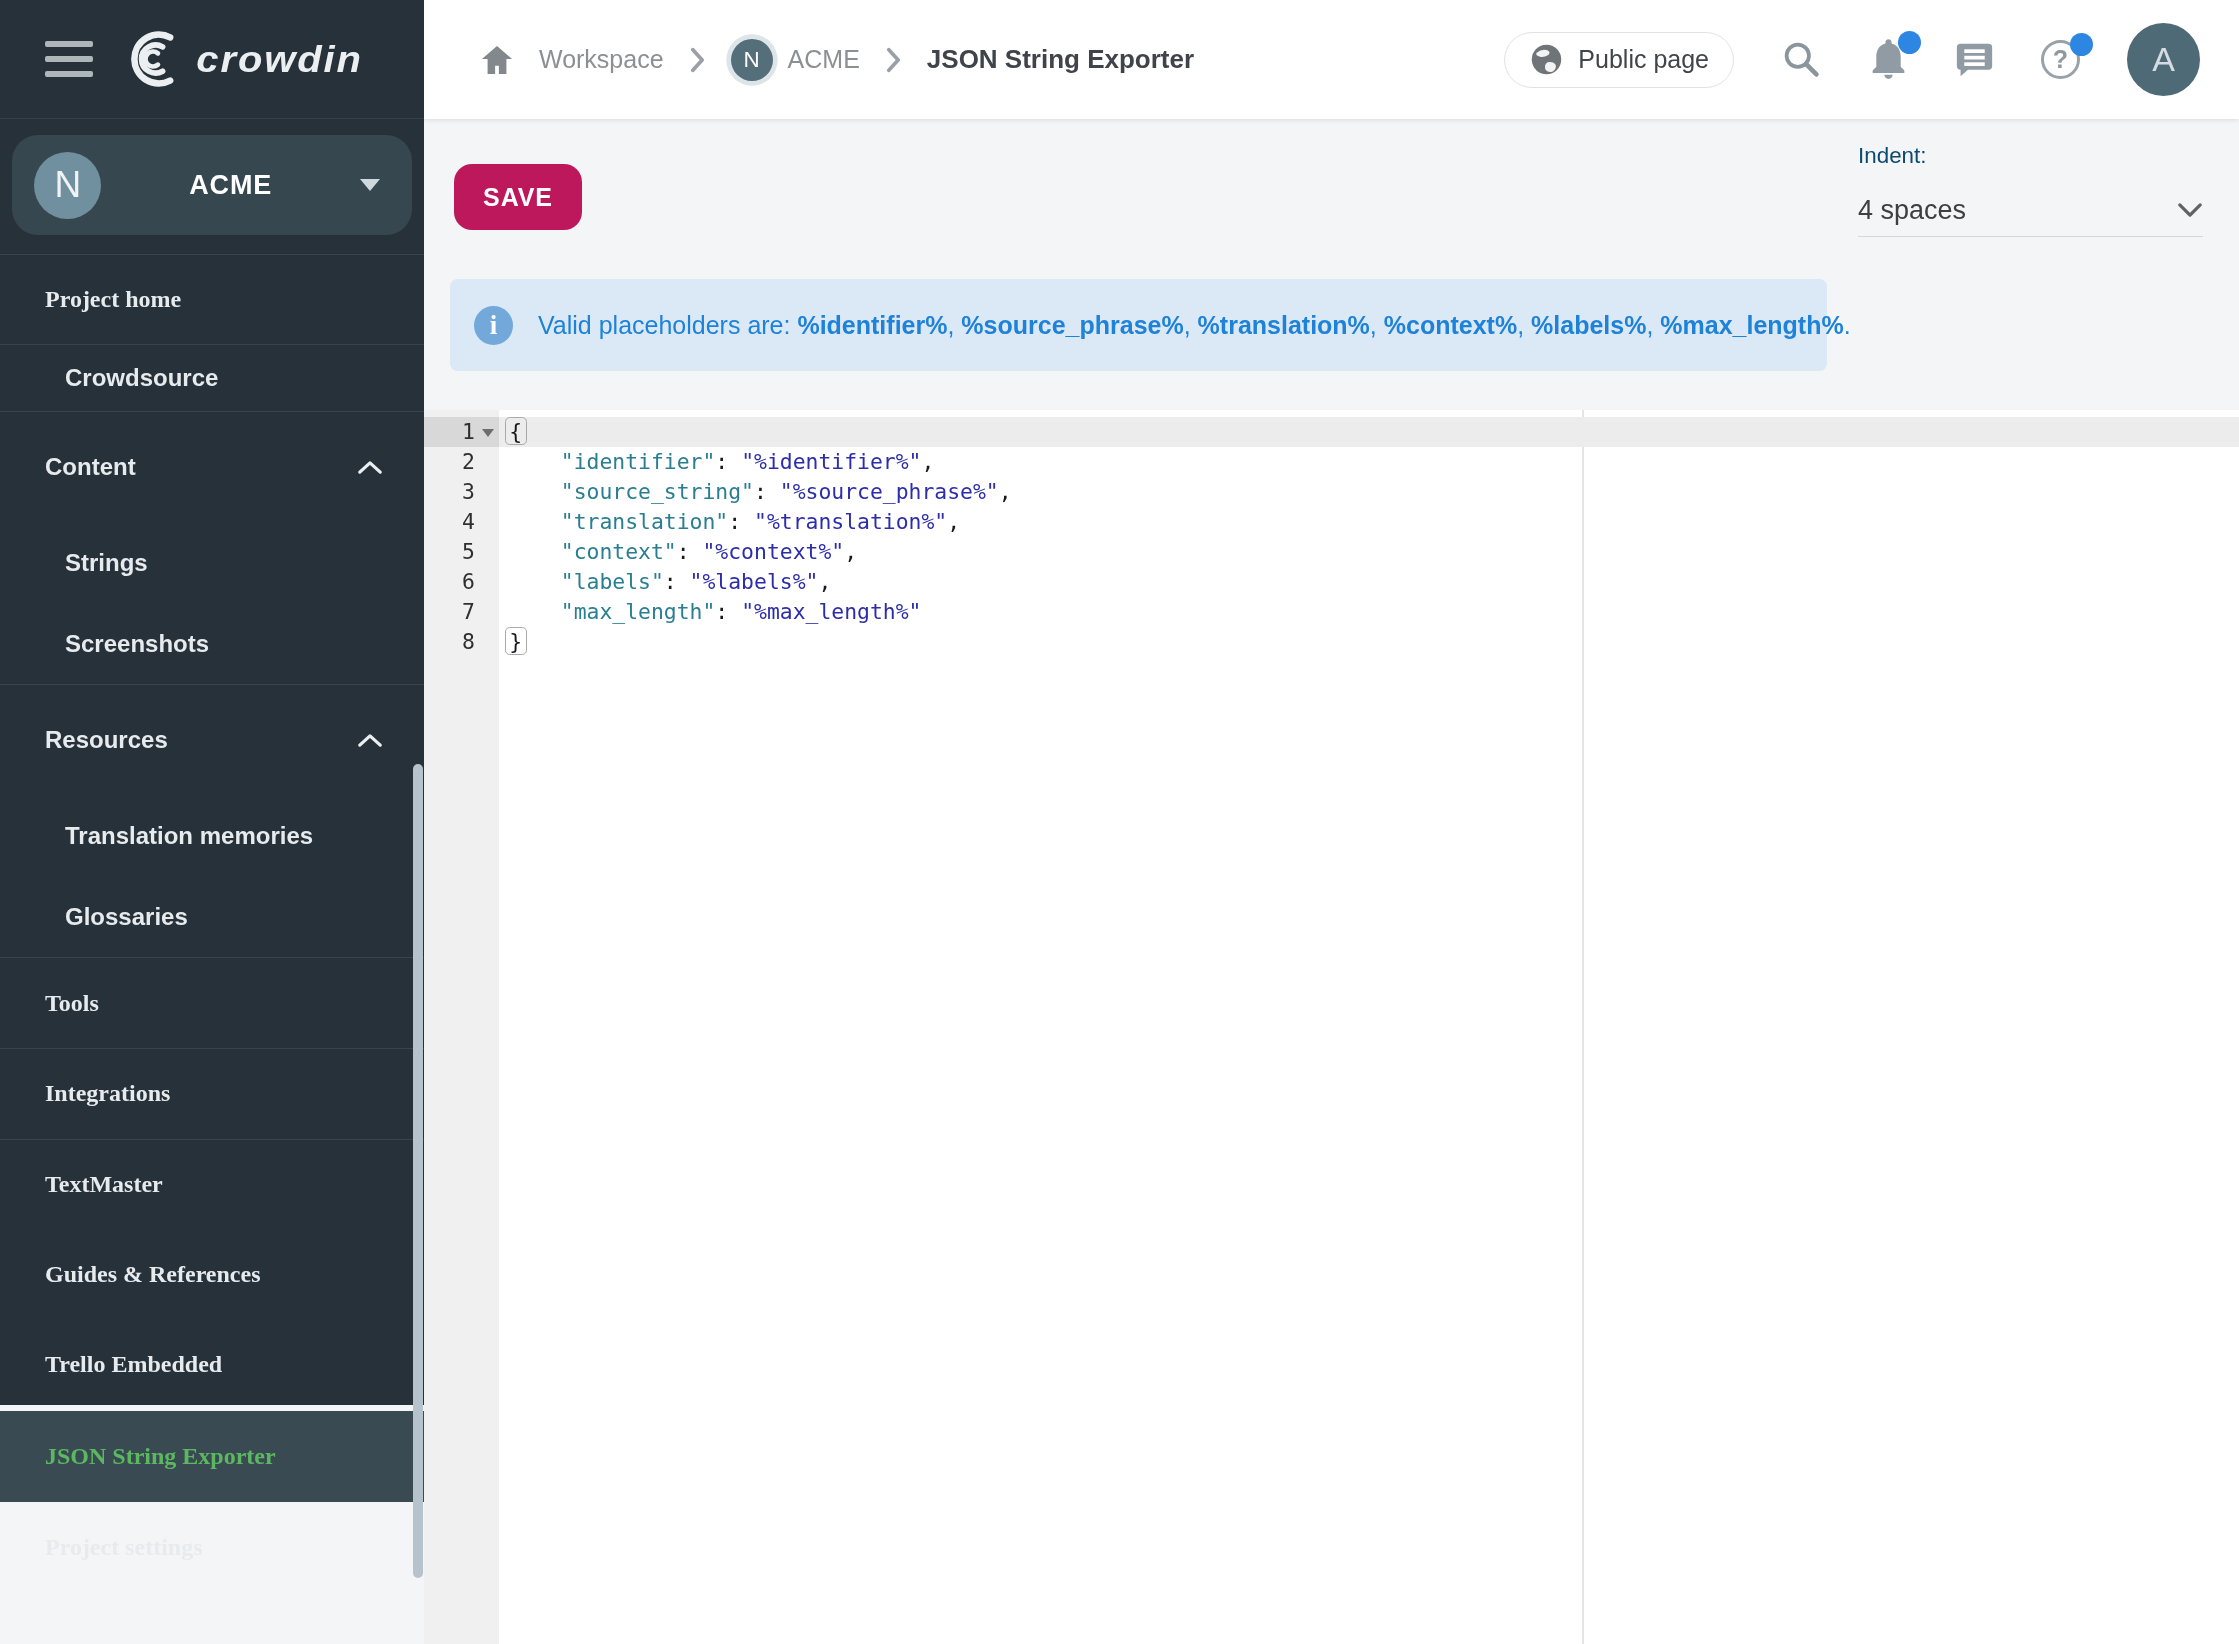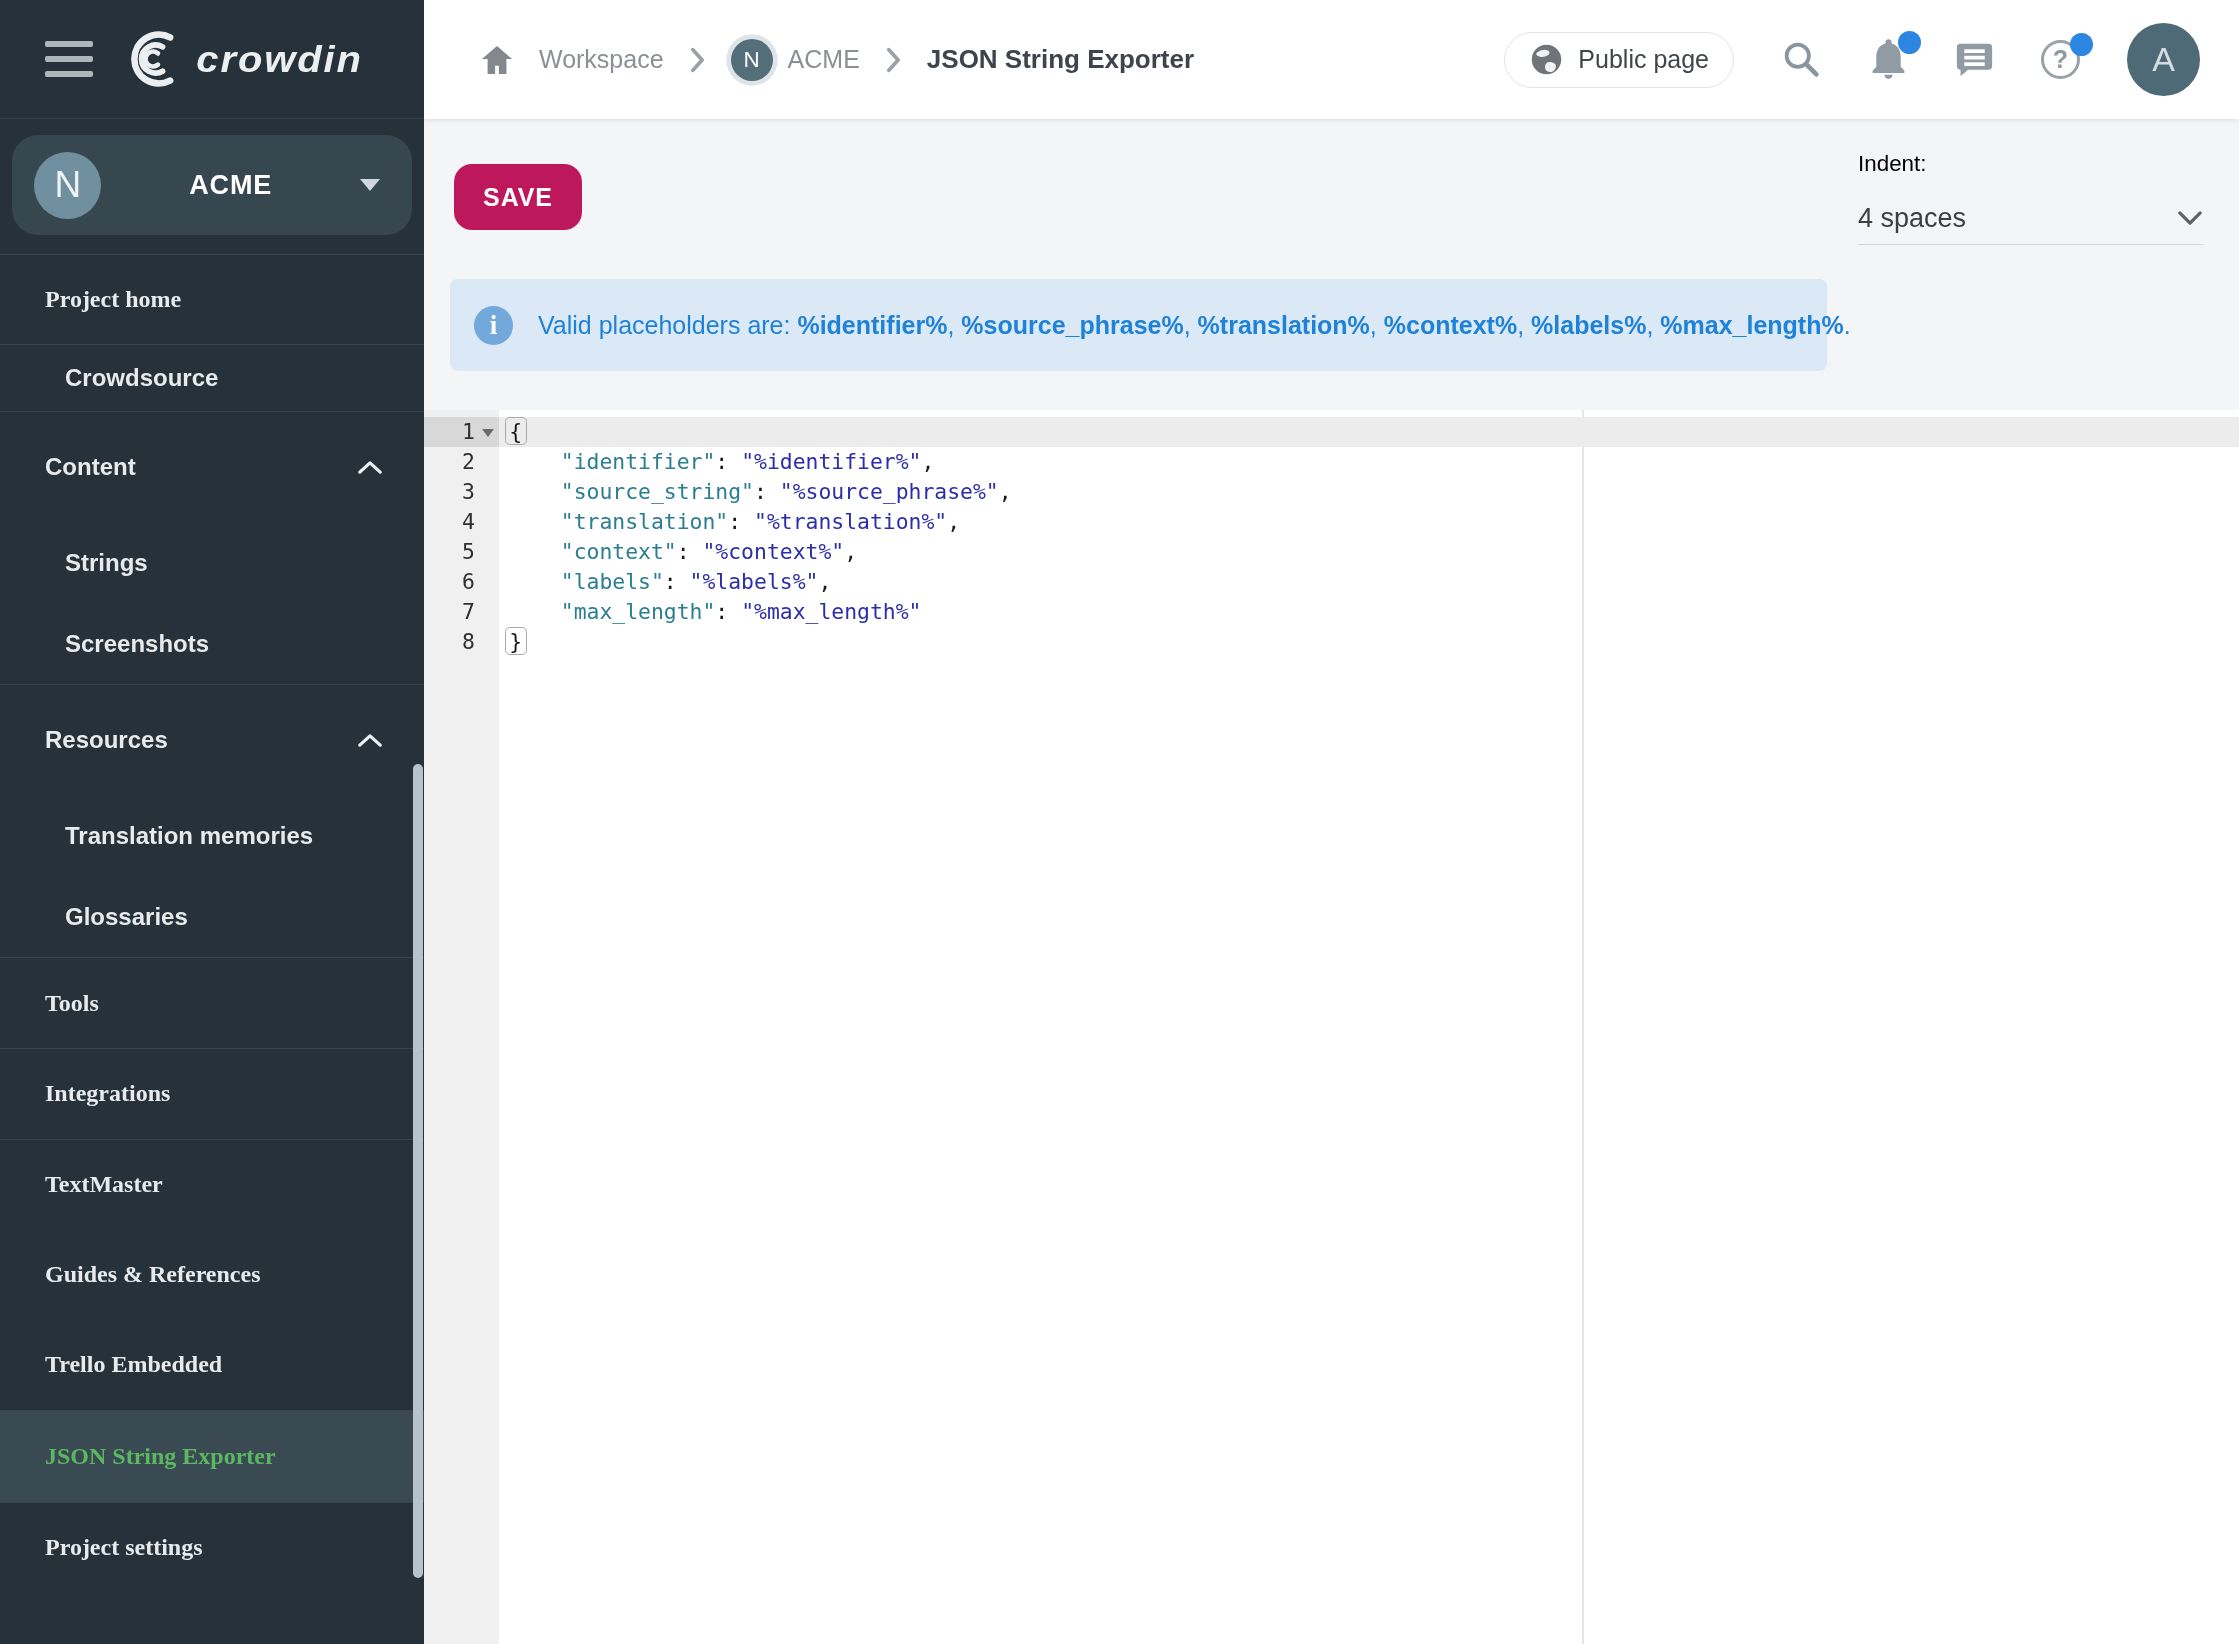--- a/index.html
+++ b/index.html
@@ -4,21 +4,21 @@
 <style>
   html,body{margin:0;padding:0;}
   body{
     width:2239px;height:1644px;overflow:hidden;position:relative;
     font-family:"Liberation Sans","DejaVu Sans",sans-serif;
     background:#f4f5f6;-webkit-font-smoothing:antialiased;
   }
   .app{position:absolute;inset:0;}
 
   
-  .sidebar{position:absolute;left:0;top:0;width:424px;height:1644px;background:#263139;color:#e8ecee;z-index:6;}
+  .sidebar{position:absolute;left:0;top:0;width:424px;height:1405px;background:#263139;color:#e8ecee;z-index:6;}
   .sb-header{height:119px;display:flex;align-items:center;padding-left:45px;border-bottom:0.9px solid rgba(255,255,255,.07);box-sizing:border-box;}
   .hamburger{width:48px;display:flex;flex-direction:column;gap:8.4px;cursor:pointer;margin-right:34px;}
   .hamburger span{display:block;height:6.5px;border-radius:1.9px;background:#aeb6ba;}
   .logo{display:flex;align-items:center;gap:9.3px;cursor:pointer;}
   .logo-text{font-size:40px;font-weight:700;font-style:italic;letter-spacing:1.9px;color:#eceff1;transform:scaleY(.92);}
   .ws-pill{margin:16px 12px 18.6px 12px;height:100px;background:#37474f;border-radius:26px;display:flex;align-items:center;padding:0 32px 0 22.4px;cursor:pointer;box-sizing:border-box;}
   .ws-avatar{width:67px;height:67px;border-radius:50%;background:#70909f;color:#f0f4f6;font-size:37px;display:flex;align-items:center;justify-content:center;flex:0 0 auto;}
   .ws-name{flex:1;text-align:center;font-size:27px;font-weight:700;letter-spacing:0.9px;color:#fff;}
   .ws-caret{width:0;height:0;border-left:10.3px solid transparent;border-right:10.3px solid transparent;border-top:12px solid #cfd8dc;}
   .nav-divider{height:0.9px;background:rgba(255,255,255,.09);}
@@ -45,21 +45,21 @@
   .icon-wrap{position:relative;cursor:pointer;display:flex;align-items:center;justify-content:center;}
   .blue-dot{position:absolute;top:-7.5px;right:-13px;width:23px;height:23px;border-radius:50%;background:#2d86e2;}
   .help-circle{width:39px;height:39px;border-radius:50%;border:3.7px solid #99a2a9;color:#8f989f;font-size:25px;font-weight:700;display:flex;align-items:center;justify-content:center;box-sizing:border-box;}
   .avatar{width:73px;height:73px;border-radius:50%;background:#4e6a77;color:#d5dde2;font-size:34px;display:flex;align-items:center;justify-content:center;cursor:pointer;}
 
   
   .main{position:absolute;left:424px;top:119px;width:1815px;height:1525px;background:#f4f5f6;}
   .save-btn{position:absolute;left:30px;top:45px;width:128px;height:66px;background:#be185d;color:#fff;border:none;border-radius:18px;
     font-family:inherit;font-size:25px;font-weight:600;letter-spacing:0.9px;cursor:pointer;}
   .indent-wrap{position:absolute;left:1434px;top:24px;width:345px;}
-  .indent-label{font-size:22.4px;color:#000000;margin-top:8px;}
+  .indent-label{font-size:22.4px;color:#0c4a6e;}
   .indent-select{display:flex;align-items:center;justify-content:space-between;margin-top:15px;height:52px;border-bottom:1.9px solid #d5d7d9;cursor:pointer;}
   .indent-value{font-size:27px;color:#3c4043;}
   .banner{position:absolute;left:26px;top:160px;width:1377px;height:92px;background:#dbe8f6;border-radius:7.5px;display:flex;align-items:center;gap:25px;padding-left:24px;box-sizing:border-box;}
   .banner-icon{width:39px;height:39px;border-radius:50%;background:#72a8da;color:#fff;font-size:27px;font-weight:700;font-family:"Liberation Serif","DejaVu Serif",serif;display:flex;align-items:center;justify-content:center;flex:0 0 auto;}
   .banner-text{font-size:25px;color:#1e82d8;white-space:nowrap;}
   .banner-text b{font-weight:700;}
 
   
   .editor{position:absolute;left:0;top:291px;width:1815px;height:1234px;background:#fff;font-family:"DejaVu Sans Mono","Liberation Mono",monospace;}
   .print-margin{position:absolute;left:1158px;top:0;bottom:0;width:1.9px;background:#e5e5e5;}

